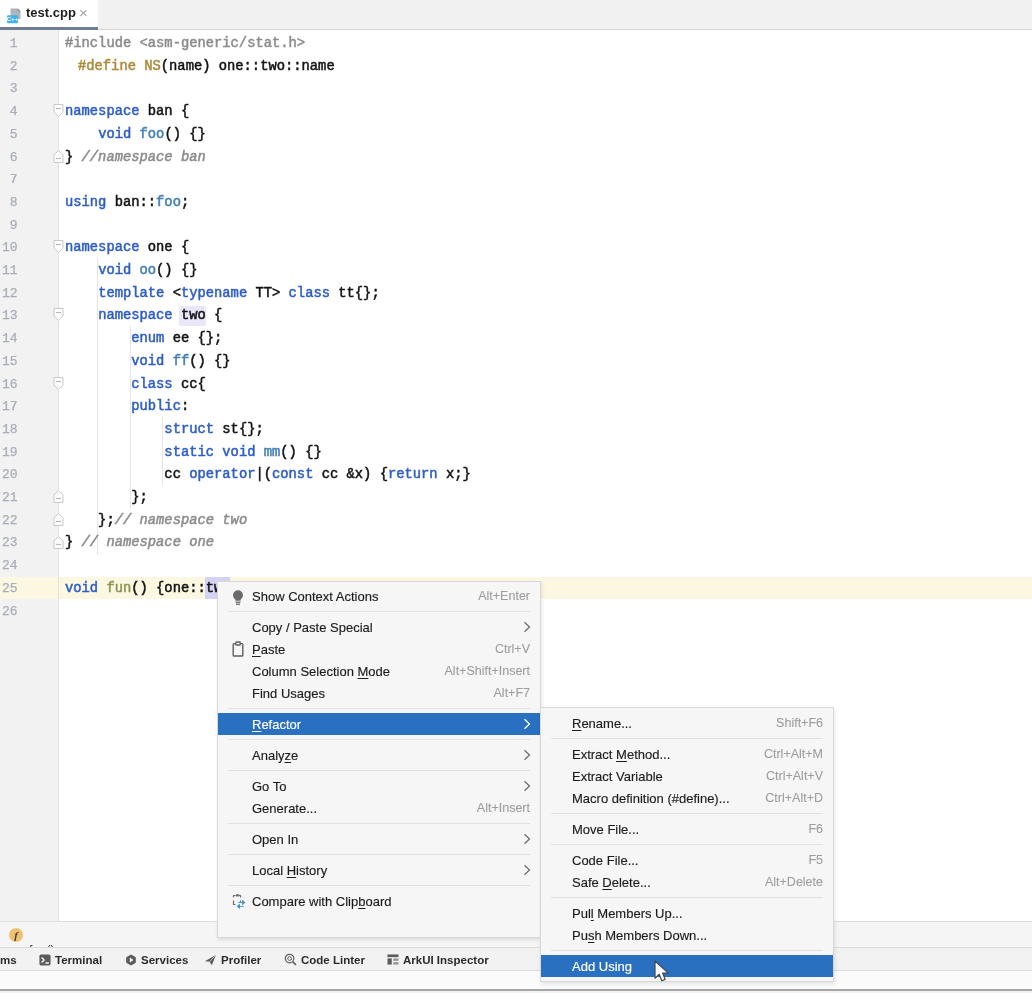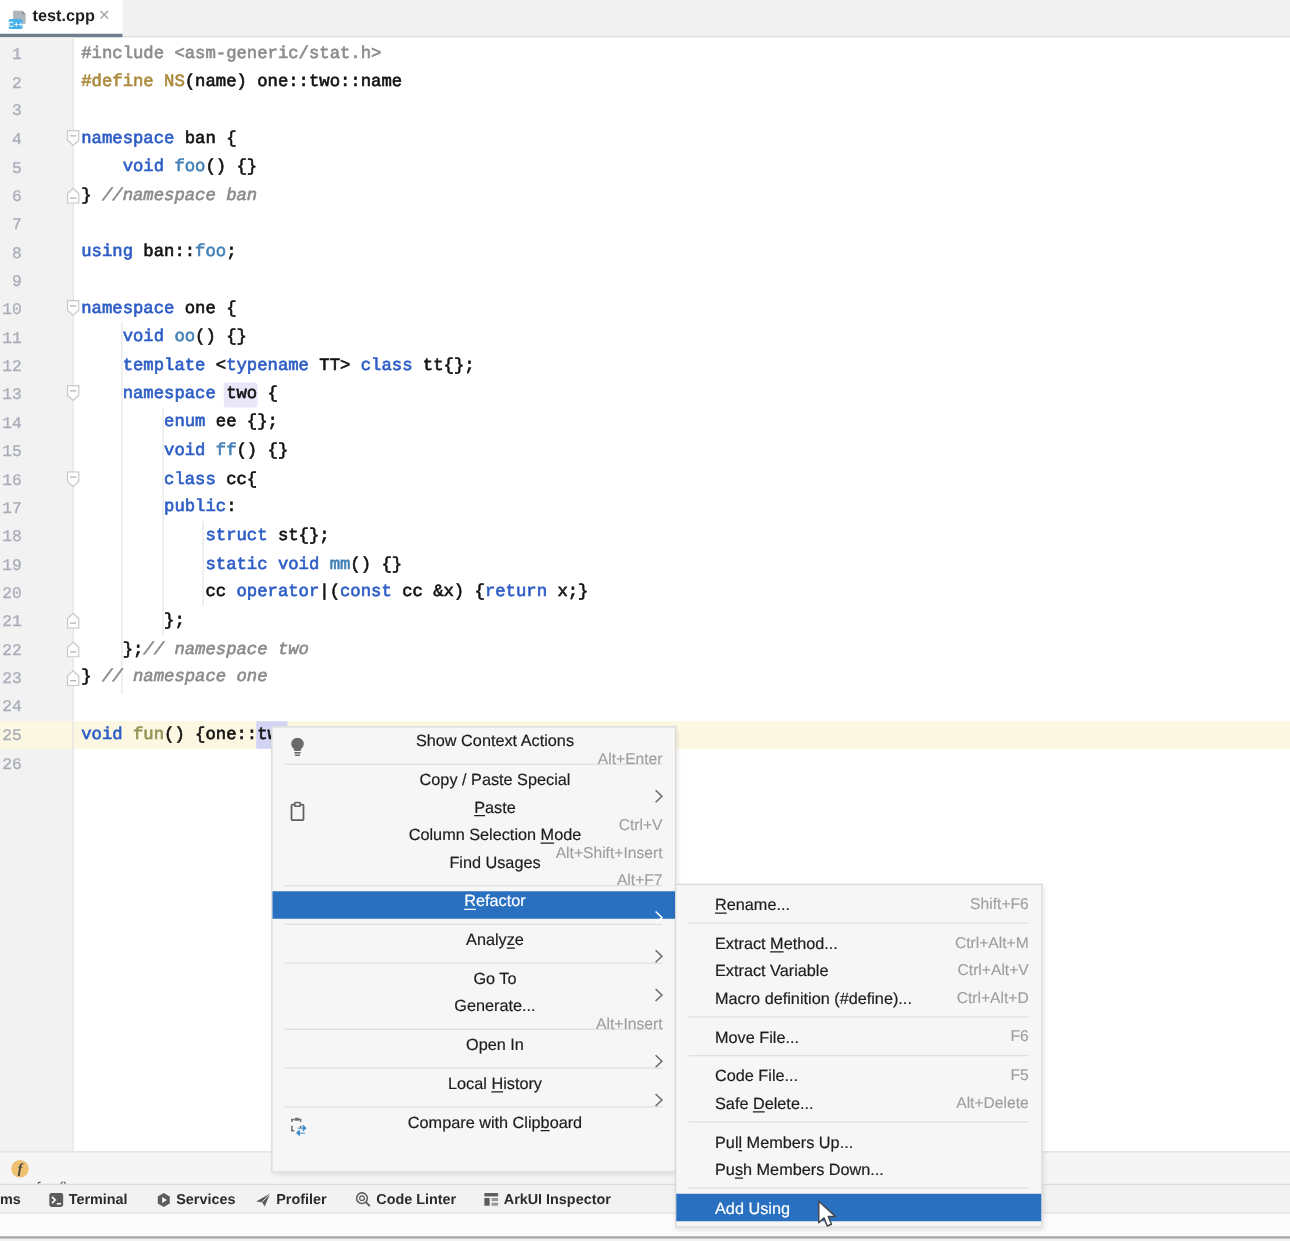--- a/index.html
+++ b/index.html
@@ -15,21 +15,21 @@
 #gutter{position:absolute;left:0;top:0;width:58px;height:891px;background:#F2F2F2;}
 #gutterline{position:absolute;left:58px;top:0;width:1px;height:891px;background:#E2E2E2;}
 #caretline{position:absolute;left:0;top:546.5px;width:1032px;height:22.4px;background:#FBF7E1;}
 .nums{position:absolute;left:0;top:3px;width:17.5px;text-align:right;
   font-family:"Liberation Mono",monospace;font-size:13px;line-height:22.71px;color:#A9AEB8;-webkit-text-stroke:0.25px;}
 .code{position:absolute;left:65px;top:3px;margin:0;
   font-family:"Liberation Mono",monospace;font-size:13.8px;line-height:22.71px;color:#121212;
   -webkit-text-stroke:0.5px;}
 .kw{color:#2D5DC6;}
 .fn{color:#4380B5;}
-.mc{color:#AC8A3C;}
+.mc{color:#AC8A3C;margin-left:13px;}
 .cm{color:#8C8C8C;font-style:italic;}
 .gy{color:#8C8C8C;}
 
 
 .guide{position:absolute;width:1px;background:#E6E6E6;}
 .fold{position:absolute;left:53px;width:11px;height:13px;}
 
 #breadcrumb{position:absolute;left:0;top:921px;width:1032px;height:26px;background:#F5F5F5;
   border-top:1px solid #DEDEDE;box-sizing:border-box;}
 #breadcrumb .fc{position:absolute;left:9px;top:6px;width:14px;height:14px;border-radius:50%;
@@ -48,21 +48,21 @@
   padding:4px 0;box-shadow:1px 2px 4px rgba(0,0,0,0.10);}
 .mi{height:22px;display:flex;align-items:center;font-size:13px;color:#1C1C1C;position:relative;-webkit-text-stroke:0.15px;}
 .mi .ico{position:absolute;left:12px;top:3px;width:16px;height:16px;}
 .mi .lab{white-space:pre;}
 .mi .sc{margin-left:auto;font-size:12.5px;color:#9E9E9E;padding-right:10px;-webkit-text-stroke:0.1px;}
 .mi .arr{margin-left:auto;margin-right:9px;display:flex;align-items:center;}
 .mi.sel2{background:#2A70C0;color:#fff;}
 
 .msep{height:1px;background:#E0E0E0;margin:4px 10px;}
 #menu1{left:217px;top:581px;width:324px;height:357px;padding:3px 0 5px 0;}
-#menu1 .mi{padding-left:34px;flex-direction:column;}
+#menu1 .mi{padding-left:34px;}
 #menu2{left:540px;top:707px;width:294px;height:275px;}
 #menu2 .mi{padding-left:31px;}
 u{text-underline-offset:2px;text-decoration-thickness:1px;}
 </style></head>
 <body>
 <div id="app">
 <div id="tabbar"></div>
 <div id="tab">
   <svg class="icon" style="position:absolute;left:6px;top:7px" width="17" height="17" viewBox="0 0 17 17">
     <path d="M4.5 1.5h7.2l2.8 2.8V12H4.5z" fill="#AEB5BB"></path>

